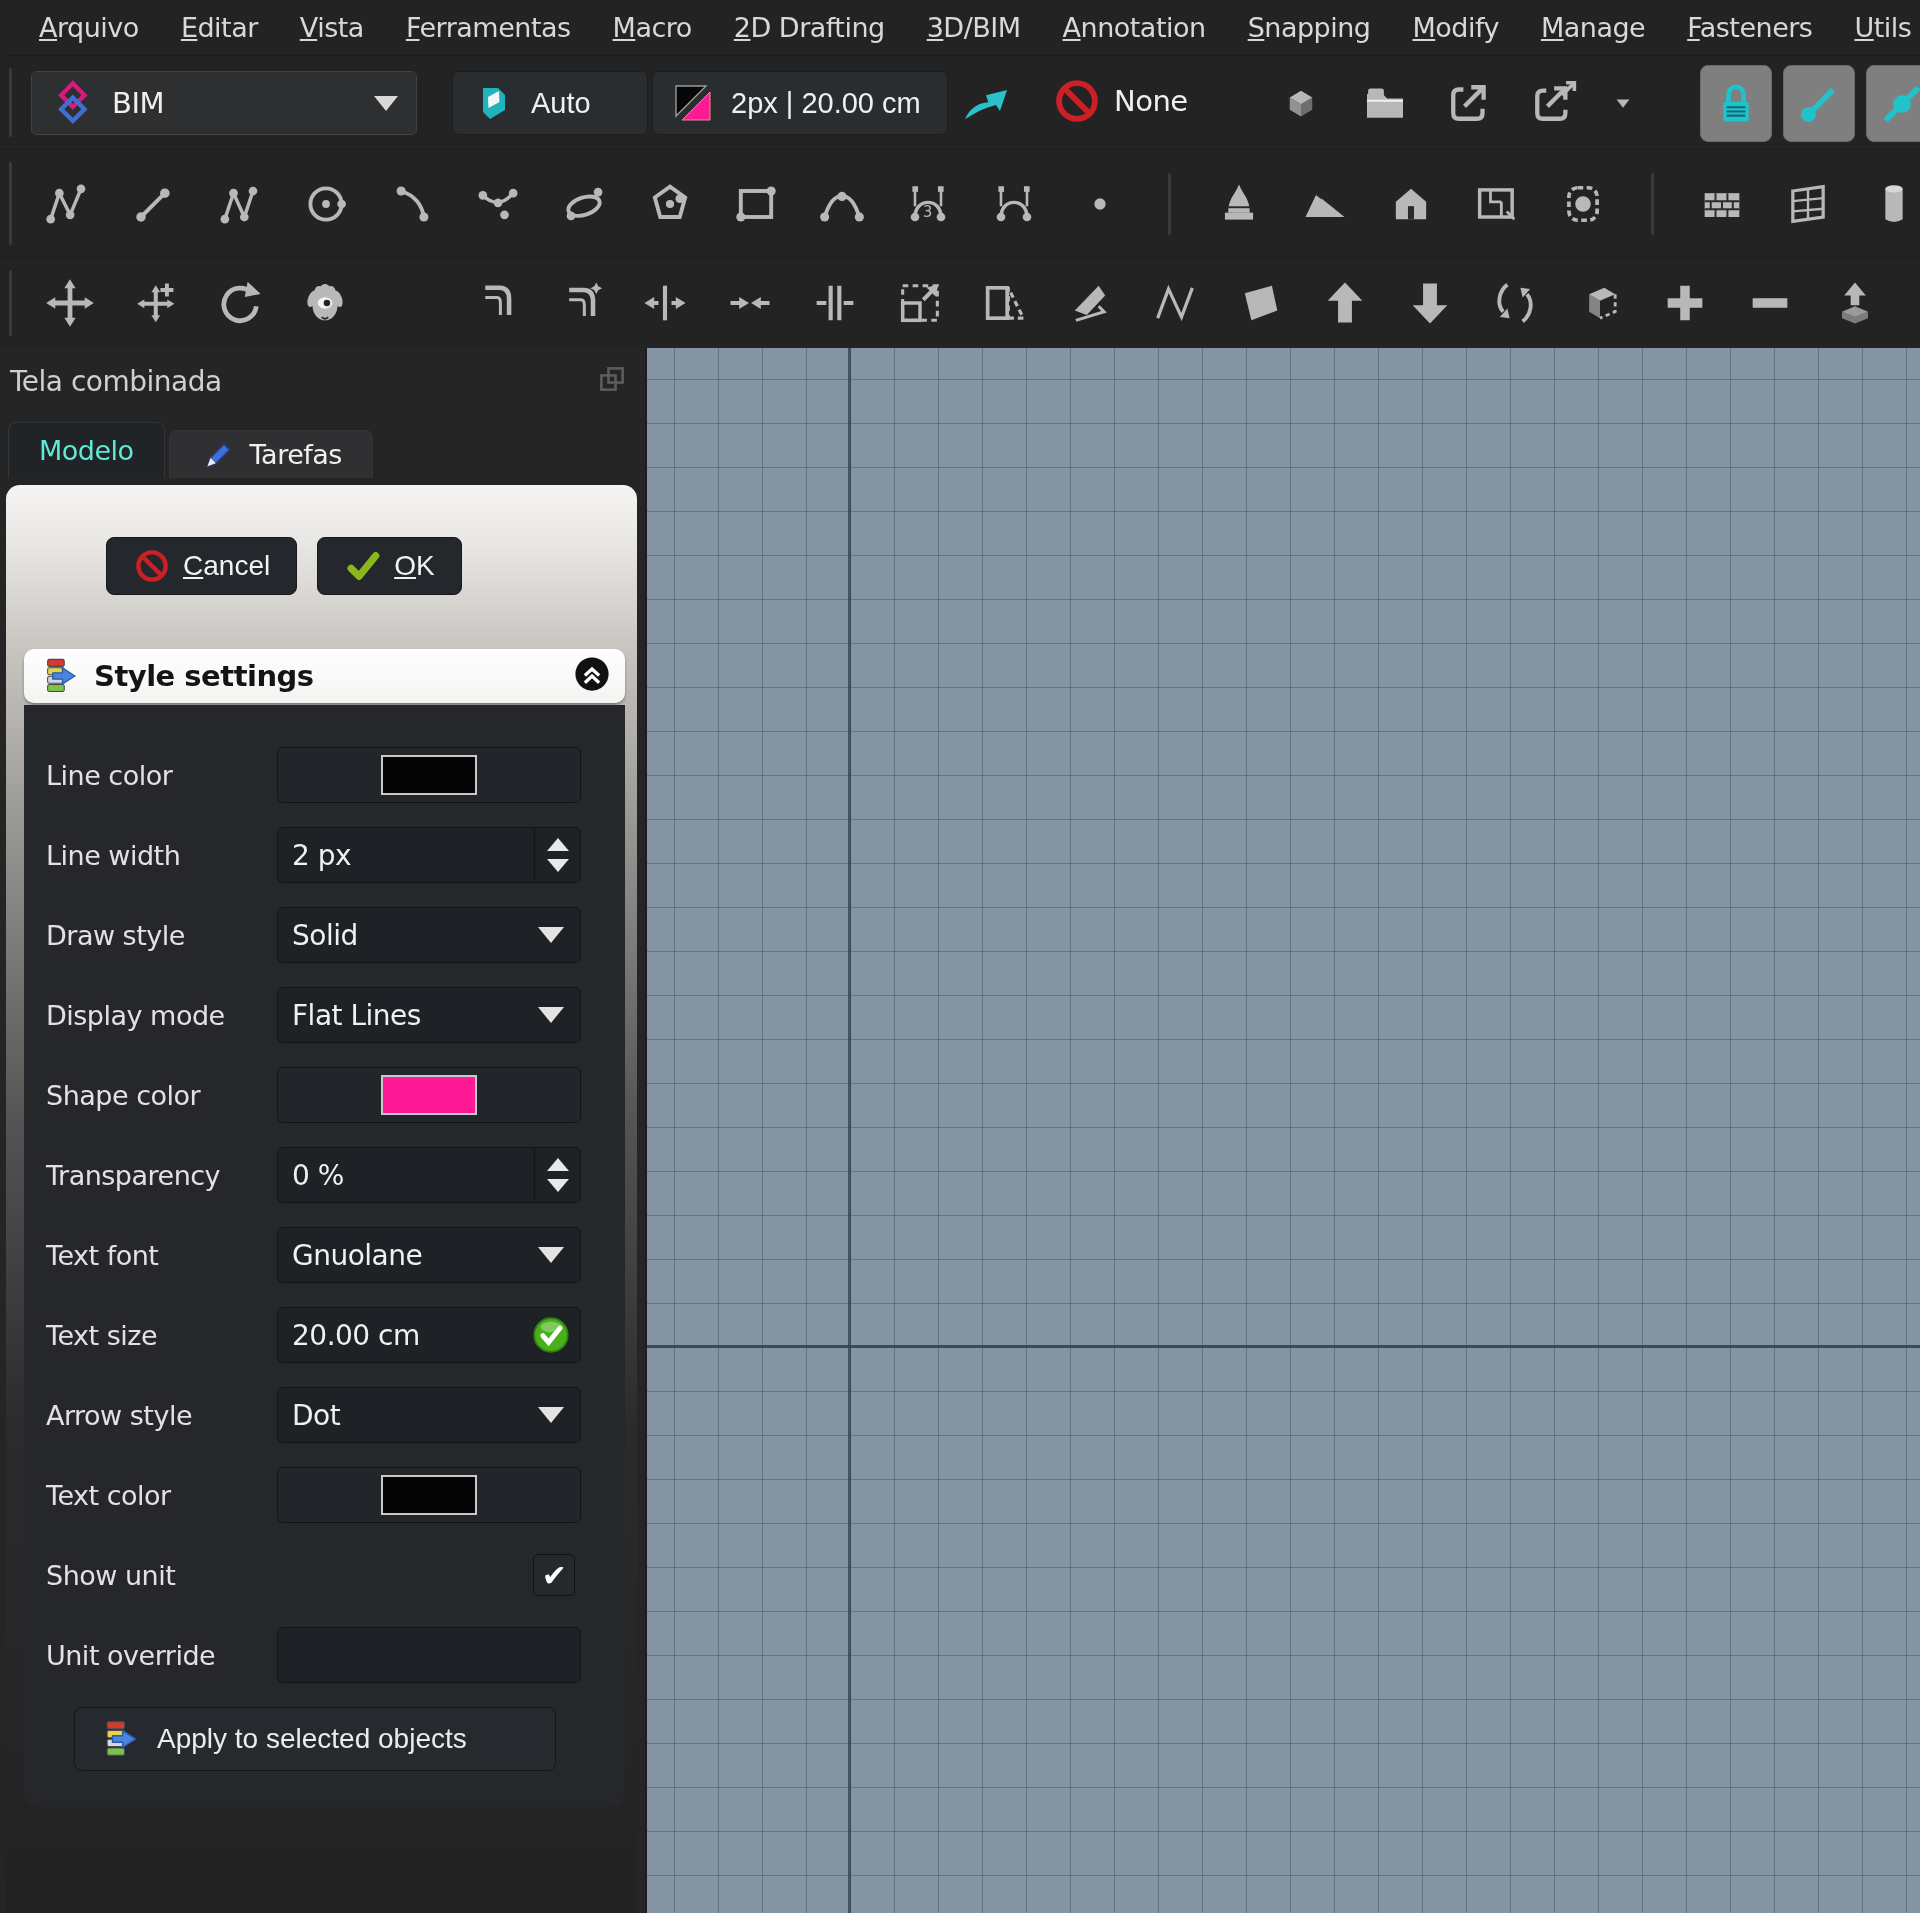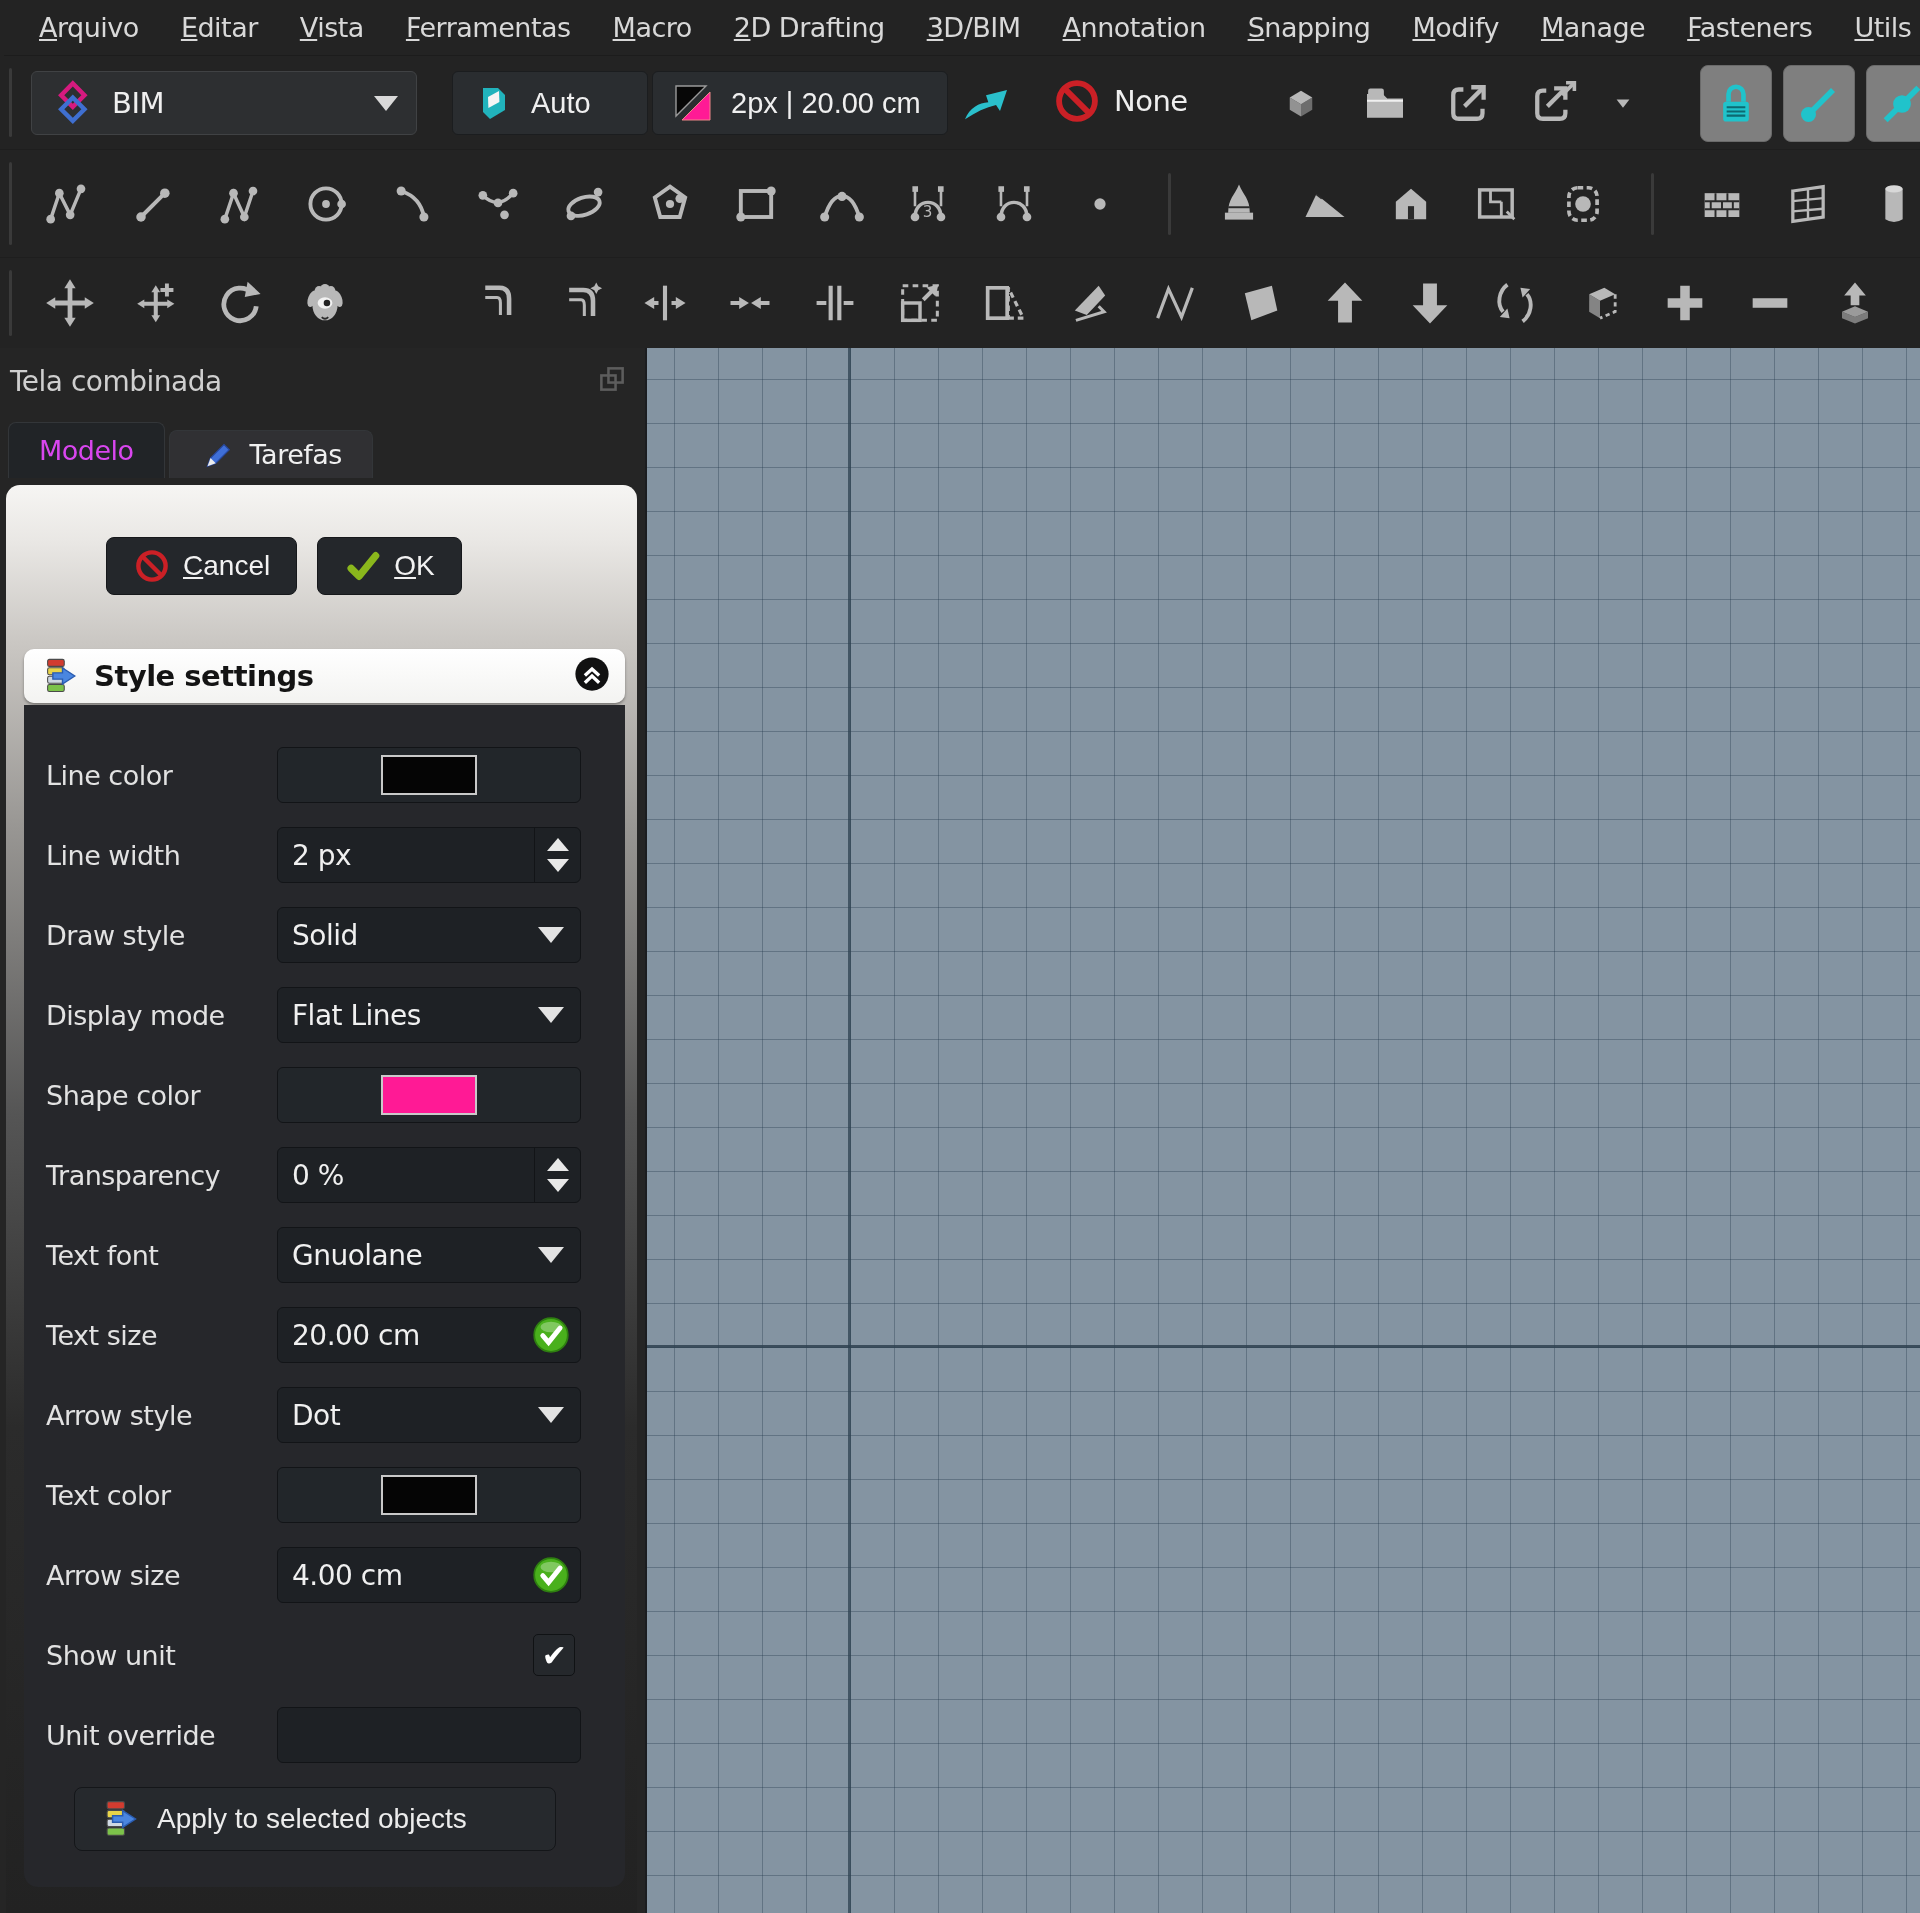--- a/index.html
+++ b/index.html
@@ -58,21 +58,21 @@
   .axis-h{position:absolute;left:0;right:0;top:997px;height:3px;background:#2e4150;opacity:.85}
   .axis-v{position:absolute;top:0;bottom:0;left:201px;width:3px;background:#2e4150;opacity:.75}
   
   .panel{position:absolute;left:0;top:0;width:645px;bottom:0;background:#252525}
   .panel-title-row{position:absolute;top:14px;left:10px;right:16px;display:flex;align-items:center}
   .panel-title{font-size:28px;color:#cfcfcf}
   .float-ic{margin-left:auto;color:#5d5d5d}
   .float-ic svg{width:34px;height:34px}
   .tabs{position:absolute;top:74px;left:8px;display:flex;align-items:flex-end;gap:4px}
   .tab{height:56px;background:#212427;border:1px solid #333639;border-bottom:0;border-radius:8px 8px 0 0;
-       display:flex;align-items:center;gap:14px;padding:0 30px;font-size:27px;color:#d946ef}
+       display:flex;align-items:center;gap:14px;padding:0 30px;font-size:27px;color:#5eead4}
   .tab.active{height:48px;background:#303033;color:#f0f0f0}
   .tab svg{width:36px;height:36px}
   .task-bg{position:absolute;top:137px;left:6px;right:8px;bottom:0;border-radius:14px 14px 0 0;
     background:linear-gradient(180deg,#f6f5f3 0%,#e9e7e4 4%,#cac7c3 11%,#989693 24%,#555 44%,#2b2b2b 66%,#222 100%)}
   .task-buttons{padding:52px 0 0 100px;display:flex;gap:20px;height:164px}
   .task-btn{height:58px;background:#24272b;border:1px solid #16181b;border-radius:8px;display:flex;
             align-items:center;gap:12px;padding:0 26px;color:#f2f2f2;font-size:28px}
   .task-btn svg{width:38px;height:38px}
   .style-header{margin:0 12px 0 18px;height:54px;background:linear-gradient(#ffffff,#f3f3f1);
     border-radius:10px;display:flex;align-items:center;gap:14px;padding:0 14px;box-shadow:0 2px 3px rgba(0,0,0,.35)}
@@ -915,33 +915,20 @@
               </div>
               <div class="frow">
                 <div class="flabel">Text color</div>
                 <div class="fctl-wrap">
                   <div class="ctl colorbtn">
                     <div class="swatch" style="background: rgb(5, 5, 5);"></div>
                   </div>
                 </div>
               </div>
               <div class="frow">
-                <div class="flabel">Arrow size</div>
-                <div class="fctl-wrap">
-                  <div class="ctl">
-                    <span>4.00 cm</span>
-                    <svg class="vcheck" viewBox="0 0 24 24">
-                      <circle cx="12" cy="12" r="9.6" fill="#49b01c" stroke="#2e7f10"></circle>
-                      <ellipse cx="12" cy="7.4" rx="6" ry="3" fill="#fff" opacity=".3"></ellipse>
-                      <path d="M7.3 12.4 l3.3 3.8 L17.2 8" stroke="#fff" stroke-width="2.8" fill="none" stroke-linecap="round"></path>
-                    </svg>
-                  </div>
-                </div>
-              </div>
-              <div class="frow">
                 <div class="flabel">Show unit</div>
                 <div class="cbx-wrap">
                   <div class="cbx">✔</div>
                 </div>
               </div>
               <div class="frow">
                 <div class="flabel">Unit override</div>
                 <div class="fctl-wrap">
                   <div class="ctl">
                     <span></span>

